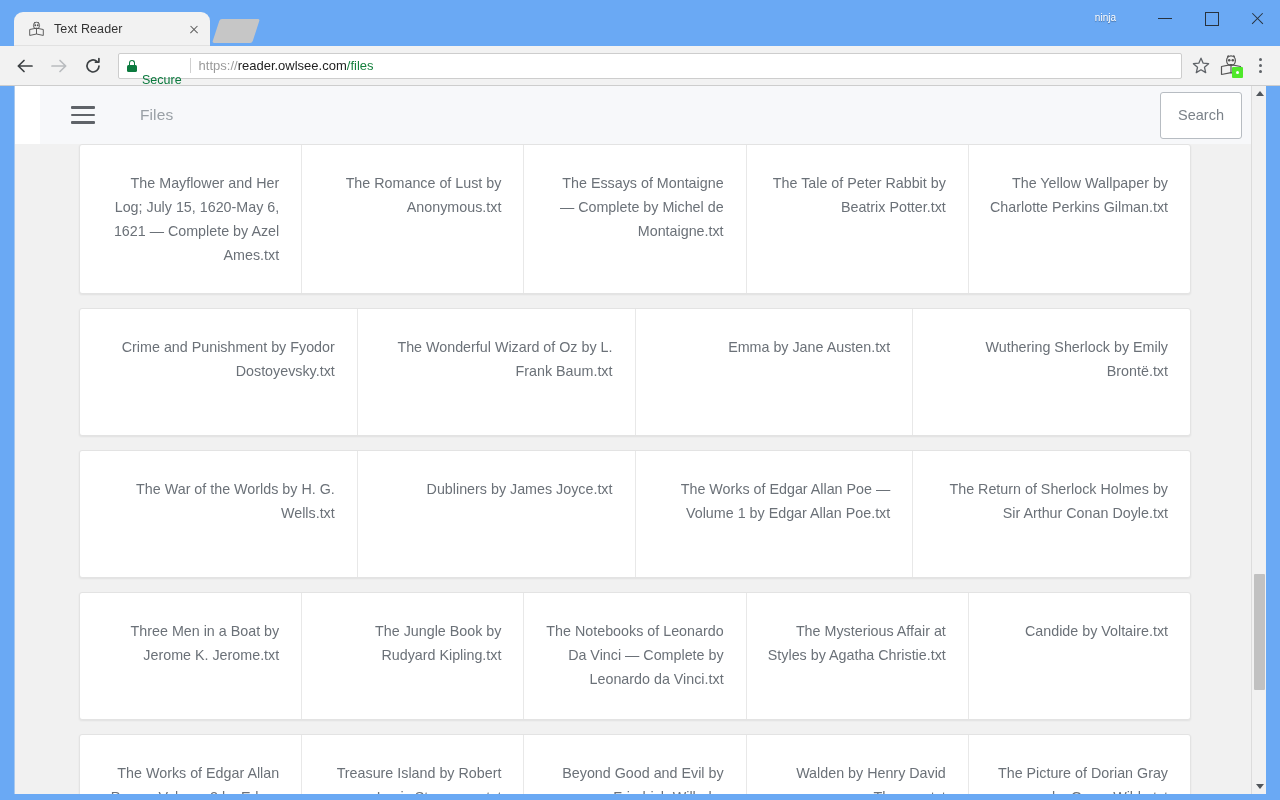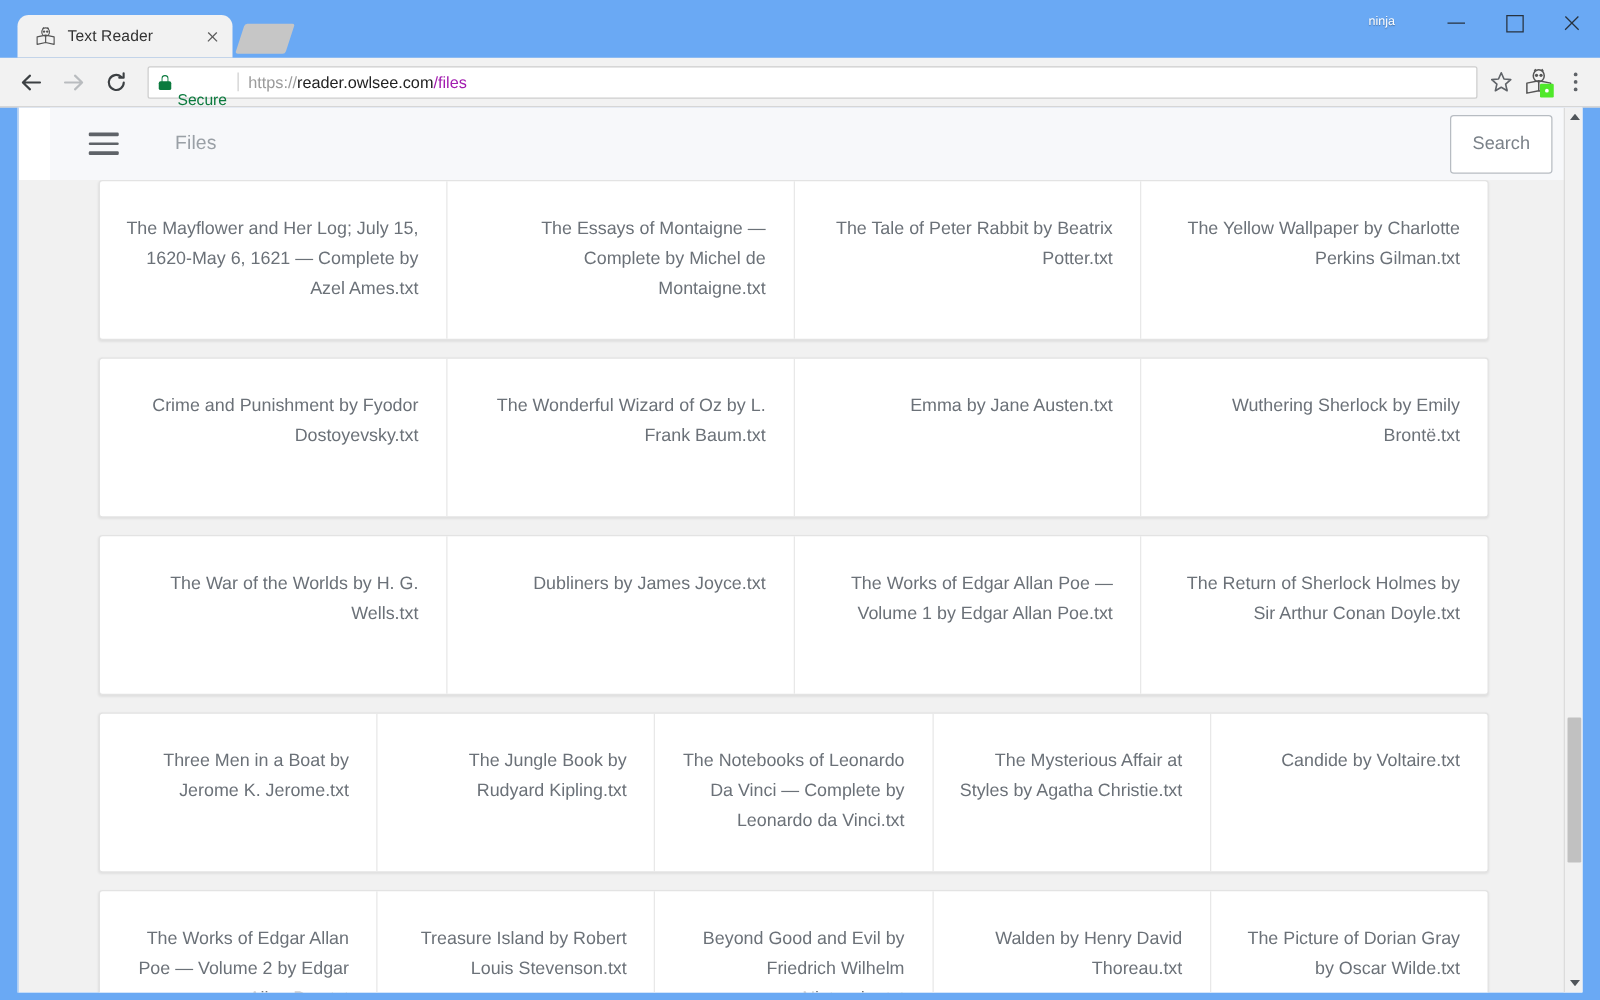--- a/index.html
+++ b/index.html
@@ -26,21 +26,21 @@
   .tabstrip {
     position: absolute;
     left: 14px; top: 10px;
     display: flex;
     align-items: flex-end;
     height: 36px;
   }
 
   .tab {
     position: relative;
-    width: 172px; height: 34px;
+    width: 196px; height: 34px;
     background: #f2f2f2;
     border-radius: 9px 9px 0 0;
     display: flex;
     align-items: center;
     padding: 0 8px 0 14px;
     box-shadow: 0 -0.5px 0 #cfcfcf inset;
   }
   .tab::before, .tab::after {
     content: "";
     position: absolute;
@@ -190,21 +190,21 @@
     white-space: nowrap;
     margin-top: 28px;
   }
   .omni-sep {
     width: 1px; height: 15px;
     background: #d0d0d0;
     margin-right: 8px;
   }
   .url { font-size: 13px; color: #9b9b9b; white-space: nowrap; }
   .url b { color: #222222; font-weight: normal; }
-  .url .path { color: #a21caf; }
+  .url .path { color: #15803d; }
 
   .star {
     width: 22px; height: 22px;
     flex: 0 0 22px;
     margin-left: 2px;
     position: relative;
   }
   .ext-icon {
     width: 26px; height: 26px;
     flex: 0 0 26px;
@@ -471,20 +471,21 @@
       </div>
       <span class="app-title">Files</span>
       <button class="search-btn">Search</button>
     </div>
 
     <div class="page-body">
       <div class="grid-wrap">
 
         <div class="grid-row">
           <div class="cell"><span class="cell-label">The Mayflower and Her Log; July 15, 1620-May 6, 1621 — Complete by Azel Ames.txt</span></div>
+          <div class="cell"><span class="cell-label">The Romance of Lust by Anonymous.txt</span></div>
           <div class="cell"><span class="cell-label">The Essays of Montaigne — Complete by Michel de Montaigne.txt</span></div>
           <div class="cell"><span class="cell-label">The Tale of Peter Rabbit by Beatrix Potter.txt</span></div>
           <div class="cell"><span class="cell-label">The Yellow Wallpaper by Charlotte Perkins Gilman.txt</span></div>
         </div>
 
         <div class="grid-row">
           <div class="cell"><span class="cell-label">Crime and Punishment by Fyodor Dostoyevsky.txt</span></div>
           <div class="cell"><span class="cell-label">The Wonderful Wizard of Oz by L. Frank Baum.txt</span></div>
           <div class="cell"><span class="cell-label">Emma by Jane Austen.txt</span></div>
           <div class="cell"><span class="cell-label">Wuthering Sherlock by Emily Brontë.txt</span></div>

